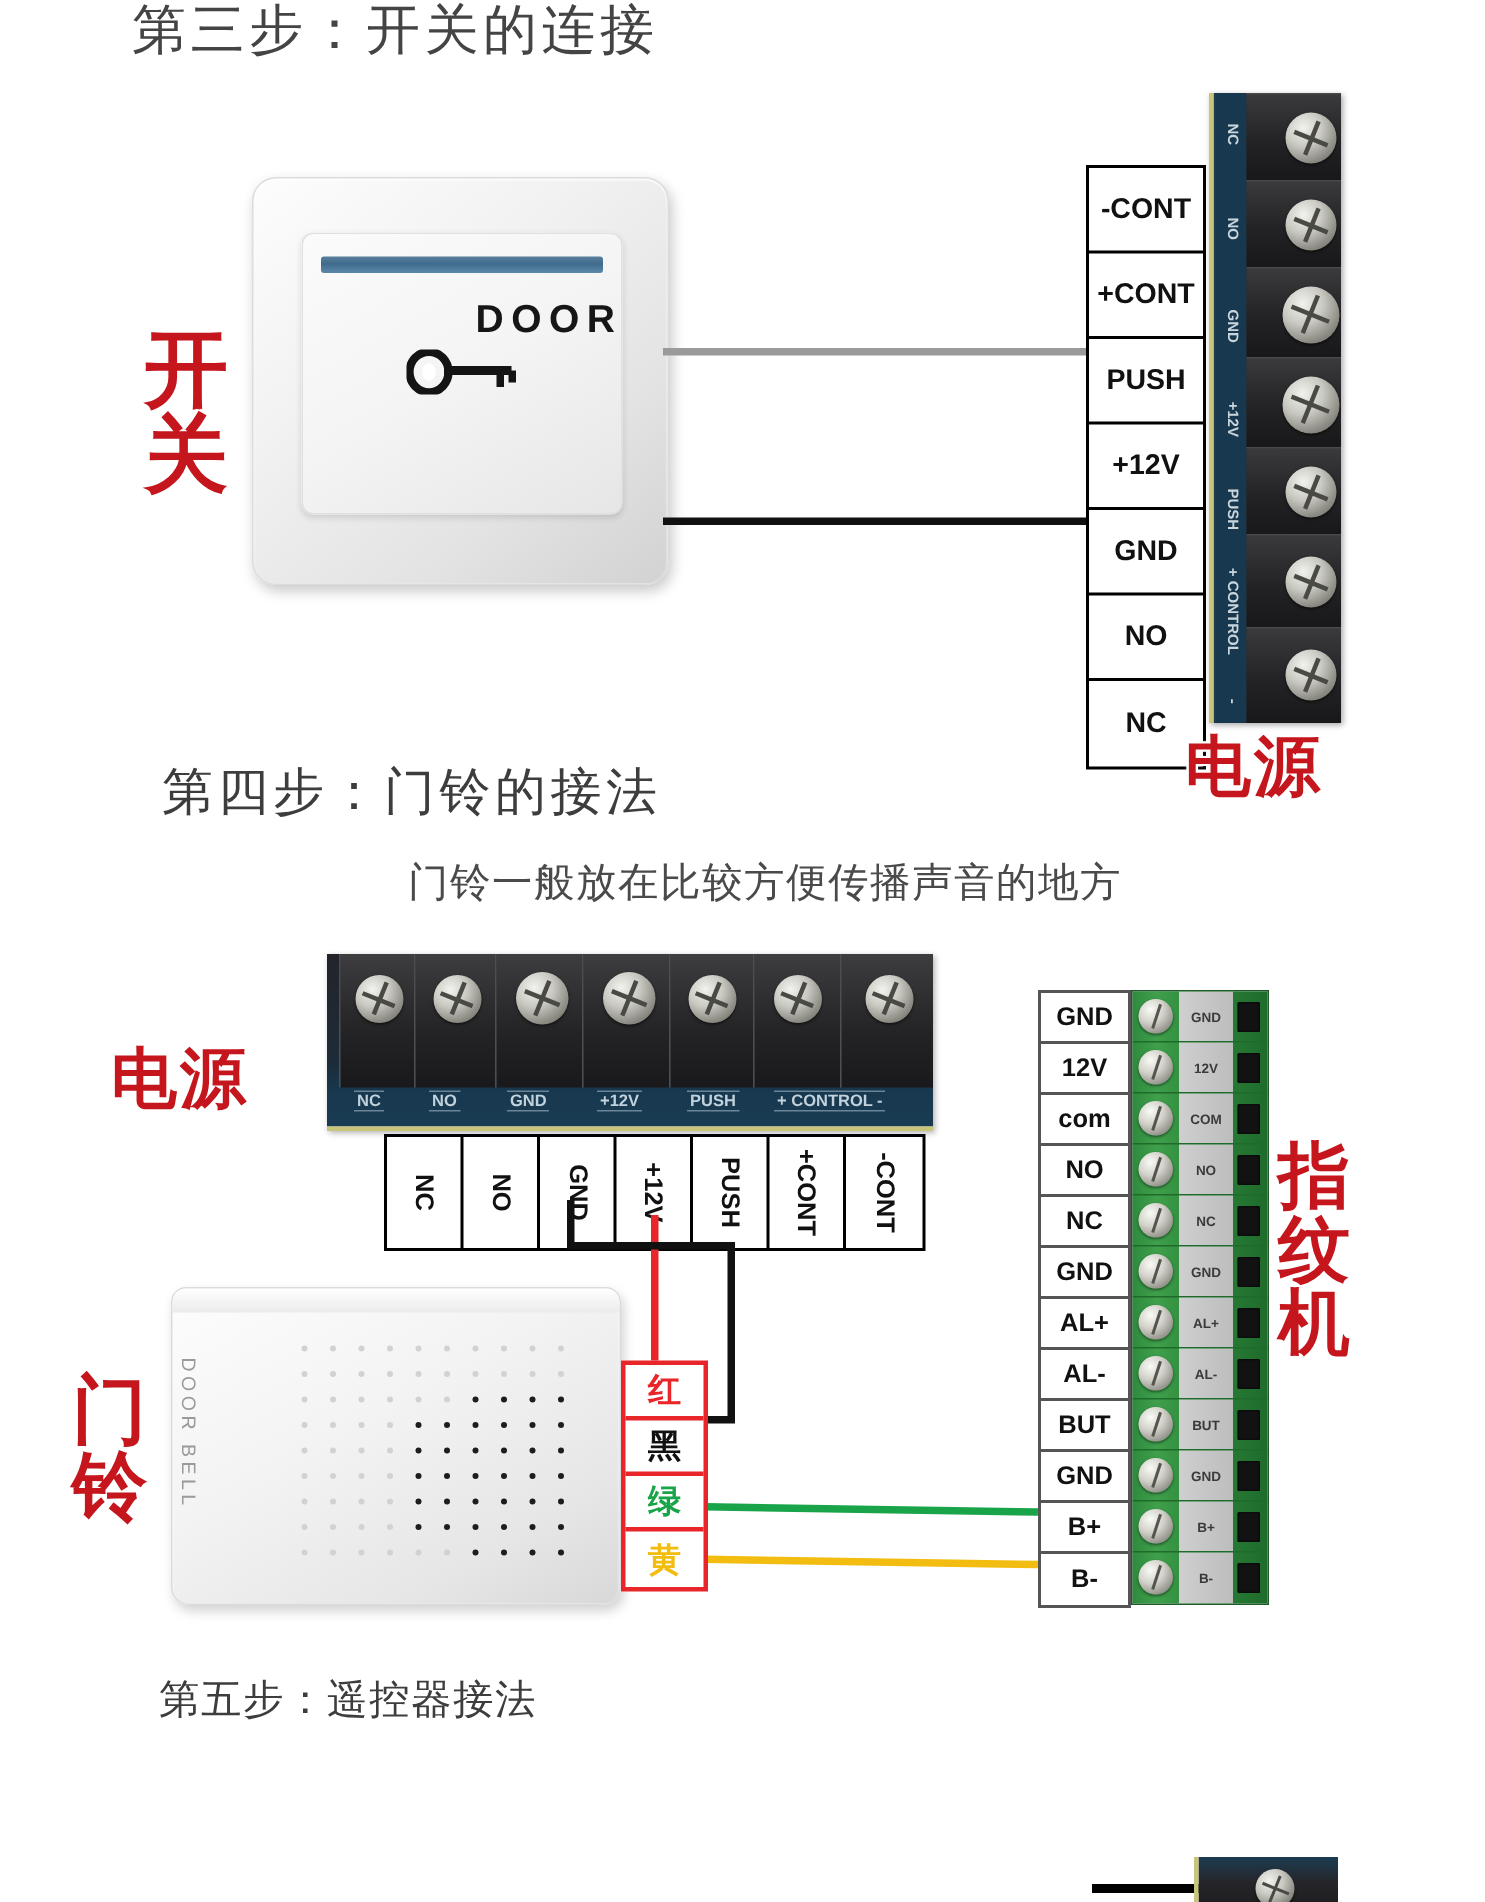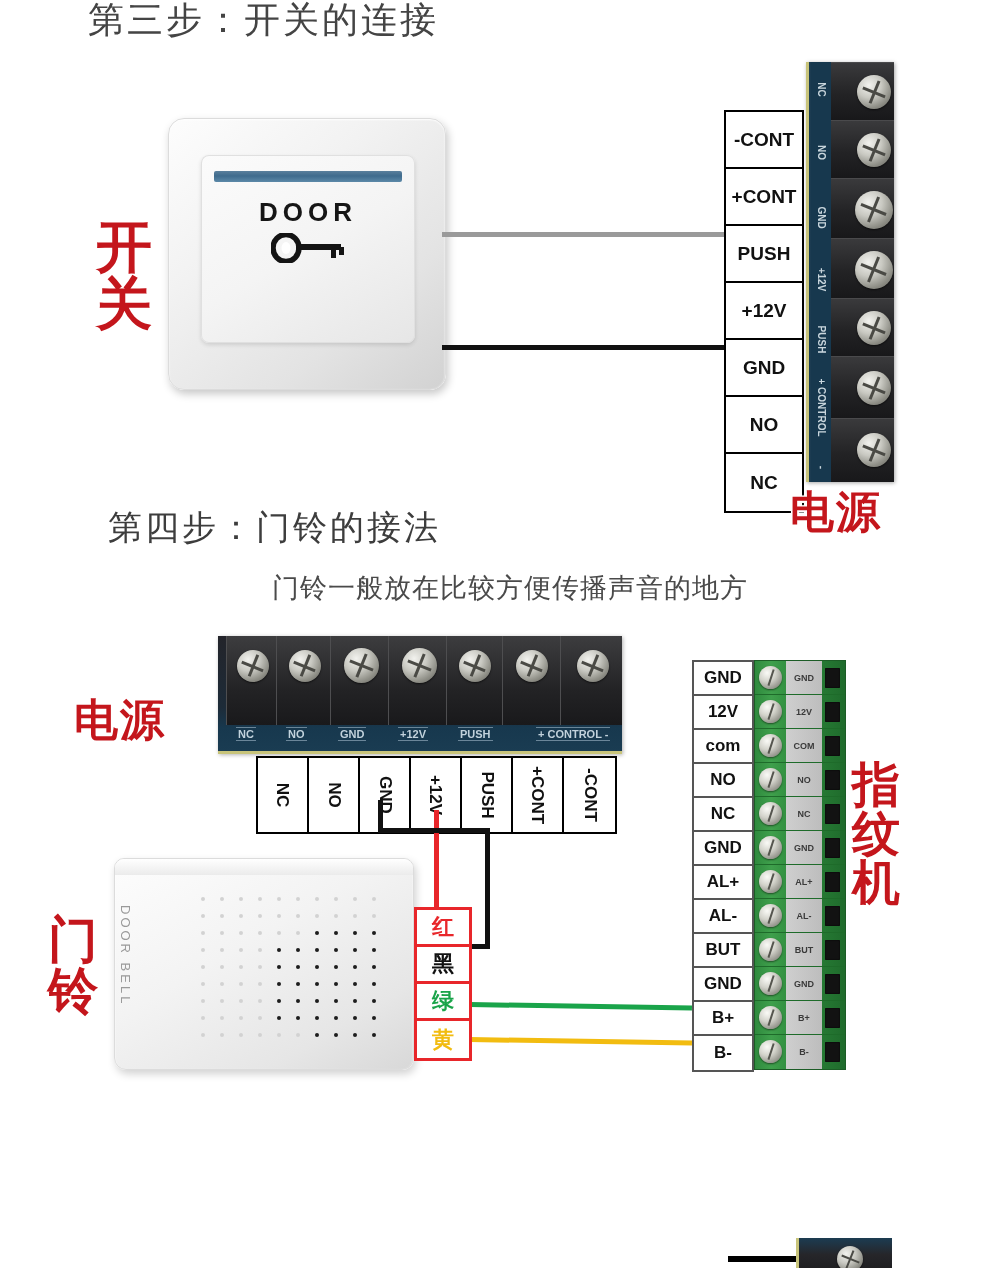--- a/index.html
+++ b/index.html
@@ -58,21 +58,21 @@
     background: linear-gradient(150deg,#fbfbfb 0%,#f4f4f4 50%,#e6e6e6 100%);
     border-radius: 8px;
     box-shadow: inset 0 0 0 1px #e0e0e0, 0 2px 4px rgba(0,0,0,0.12);
   }
   .switch-led {
     position: absolute; left: 13px; top: 16px; right: 13px; height: 11px;
     background: linear-gradient(180deg,#5a7f9c 0%,#3f6b8d 45%,#5c89a8 100%);
     border-radius: 2px;
   }
   .switch-txt {
-    position: absolute; left: 0; right: 0; text-align: center;
+    position: absolute; left: 0; right: 0; text-align: right;
     color: #161616; font-family: "Liberation Sans", sans-serif;
     font-weight: bold;
   }
   .switch-door { top: 42px; font-size: 26px; letter-spacing: 5px; }
   .switch-exit { top: 118px; font-size: 25px; letter-spacing: 4px; }
   .key-icon { position: absolute; left: 50%; top: 78px; transform: translateX(-50%); }
 
   
   .vlabels { left: 724px; top: 110px; width: 80px; border: 2px solid #000; background: #fff; }
   .vlabels .cell {
@@ -343,21 +343,21 @@
       </div>
     <div class="block" style="left:342px; width:62px;">
         <div class="screw" style="left:16px; top:14px; width:32px; height:32px;"></div>
       </div>
     <div class="silk-row">
       <span style="left:18px;">NC</span>
       <span style="left:68px;">NO</span>
       <span style="left:120px;">GND</span>
       <span style="left:180px;">+12V</span>
       <span style="left:240px;">PUSH</span>
-      <span style="left:298px;margin-left:20px;">+ CONTROL  -</span>
+      <span style="left:298px;">+ CONTROL  -</span>
     </div>
   </div>
 
   <div class="abs hlabels">
     <div class="cell">
         <span>NC</span>
       </div>
     <div class="cell">
         <span>NO</span>
       </div>
@@ -571,19 +571,20 @@
         <div class="fp-screw"></div>
         <div class="fp-silk">B-</div>
         <div class="fp-slot"></div>
       </div>
     </div>
 
   <div class="abs cn-red lbl-zhiwenji">指
 纹
 机</div>
 
+  <div class="abs heading h-step5">第五步：遥控器接法</div>
 
   <div class="abs bottom-black-bar"></div>
   <div class="abs pcb-bottom">
     <div class="screw" style="left:38px; top:8px; width:26px; height:26px;"></div>
   </div>
 
 </div>
 
 </body></html>

